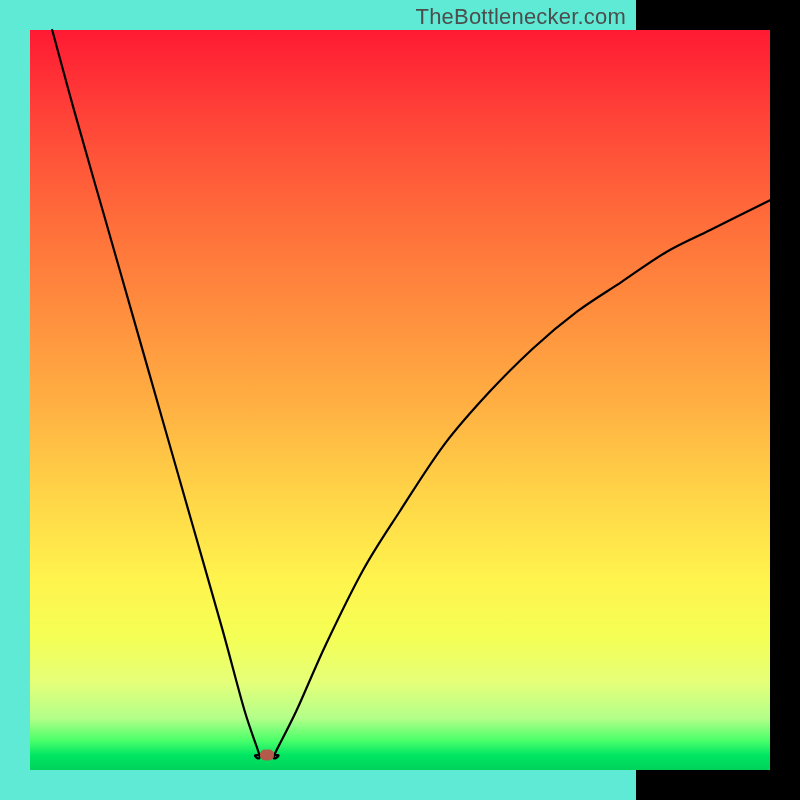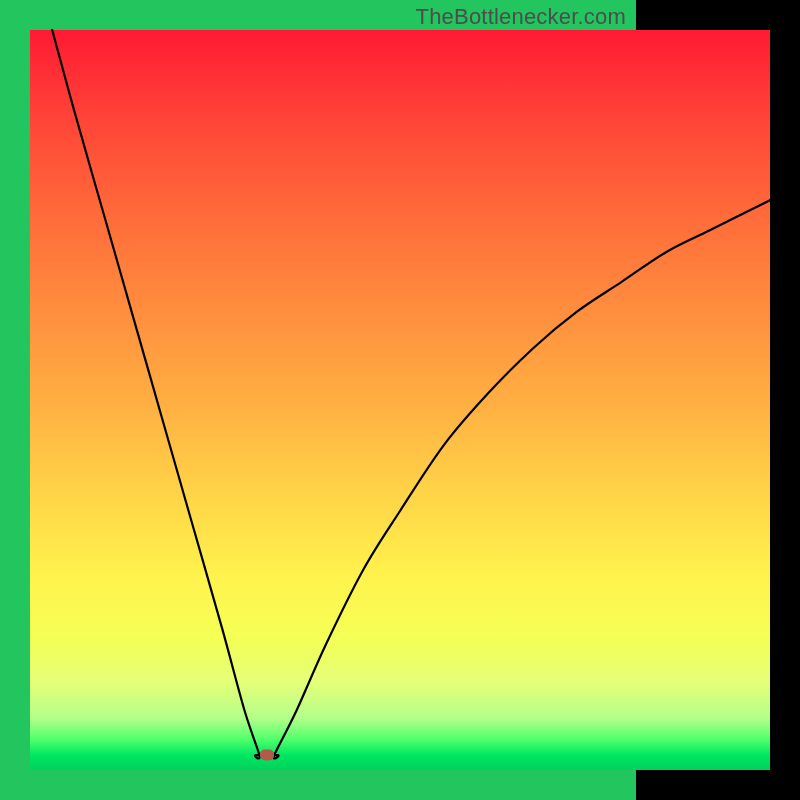--- a/index.html
+++ b/index.html
@@ -10,21 +10,21 @@
     background: #000;
     overflow: hidden;
     font-family: Arial, Helvetica, sans-serif;
   }
   .frame {
     position: absolute;
     left: 0;
     top: 0;
     width: 636px;
     height: 800px;
-    background: #22c55e;
+    background: #5eead4;
   }
   .plot-area {
     position: absolute;
     left: 30px;
     top: 30px;
     width: 740px;
     height: 740px;
     
     background: linear-gradient(
       to bottom,

